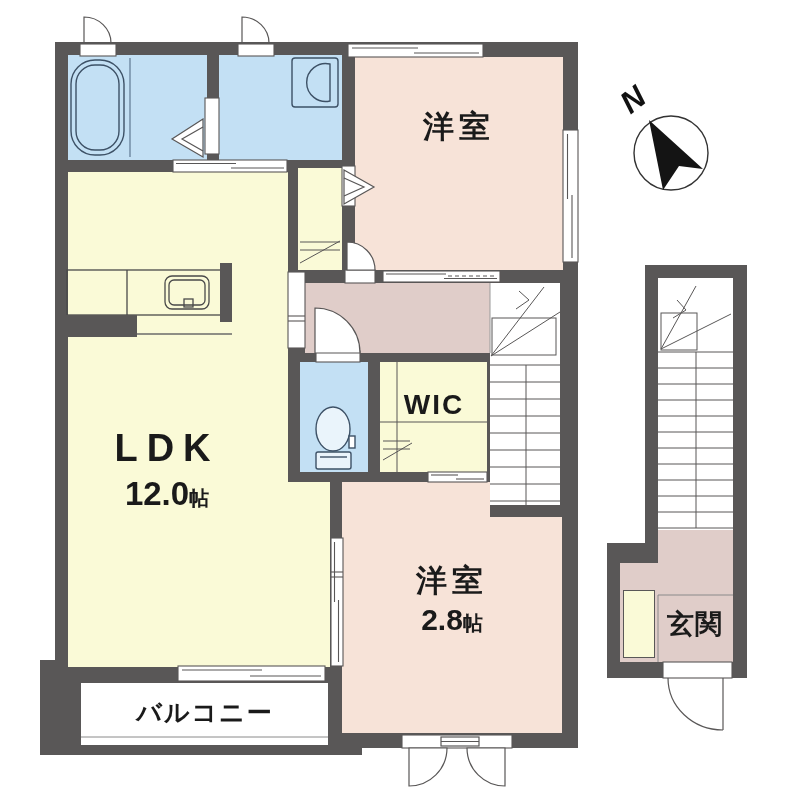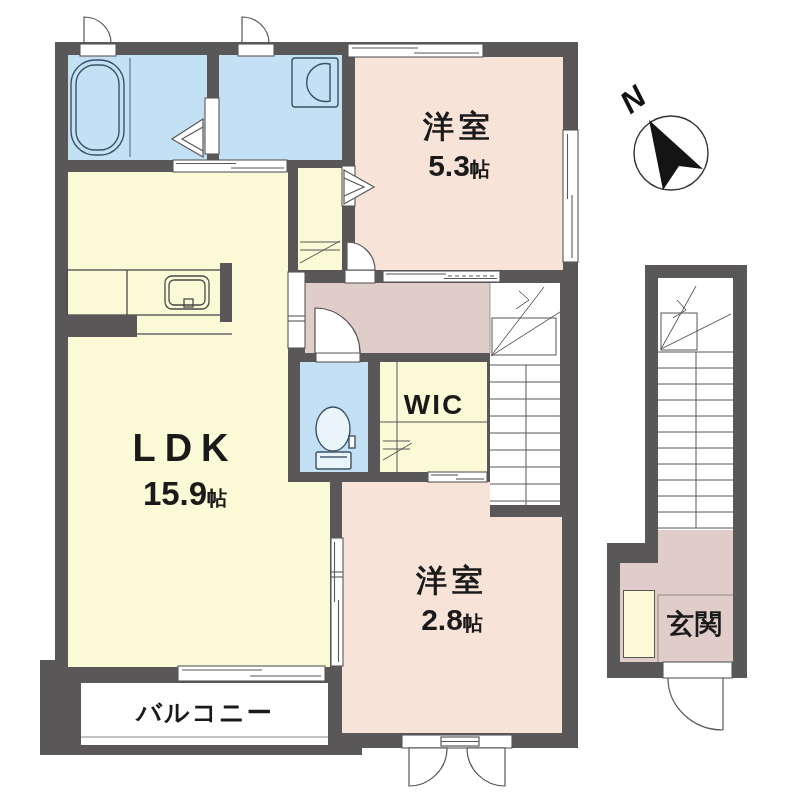--- a/index.html
+++ b/index.html
@@ -213,28 +213,27 @@
       <line x1="658" y1="595" x2="658" y2="662"></line>
       <line x1="81" y1="737" x2="328" y2="737"></line>
     </g>
 
     <g>
       <circle cx="671" cy="153" r="37" fill="#fff" stroke="#333" stroke-width="1.4"></circle>
       <polygon points="649,120 703,169 679,166 663,190" fill="#141414"></polygon>
     </g>
   </svg>
 
-  <div class="label" style="left:75px;top:425px;width:220px;">
+  <div class="label" style="left:57px;top:425px;width:220px;">
     <div class="rname big">LDK</div>
-    <div class="rsize big"><span>15.9</span><span class="unit">帖</span></div>
+    <div class="rsize big"><span>12.0</span><span class="unit">帖</span></div>
   </div>
 
   <div class="label" style="left:364px;top:108px;width:190px;">
     <div class="rname">洋室</div>
-    <div class="rsize"><span>5.3</span><span class="unit">帖</span></div>
   </div>
 
   <div class="label" style="left:352px;top:562px;width:200px;">
     <div class="rname">洋室</div>
     <div class="rsize"><span>2.8</span><span class="unit">帖</span></div>
   </div>
 
   <div class="label" style="left:395px;top:387px;width:78px;font-size:28px;letter-spacing:2px;">WIC</div>
 
   <div class="label single" style="left:656px;top:608px;width:78px;letter-spacing:1px;font-size:27px;">玄関</div>

